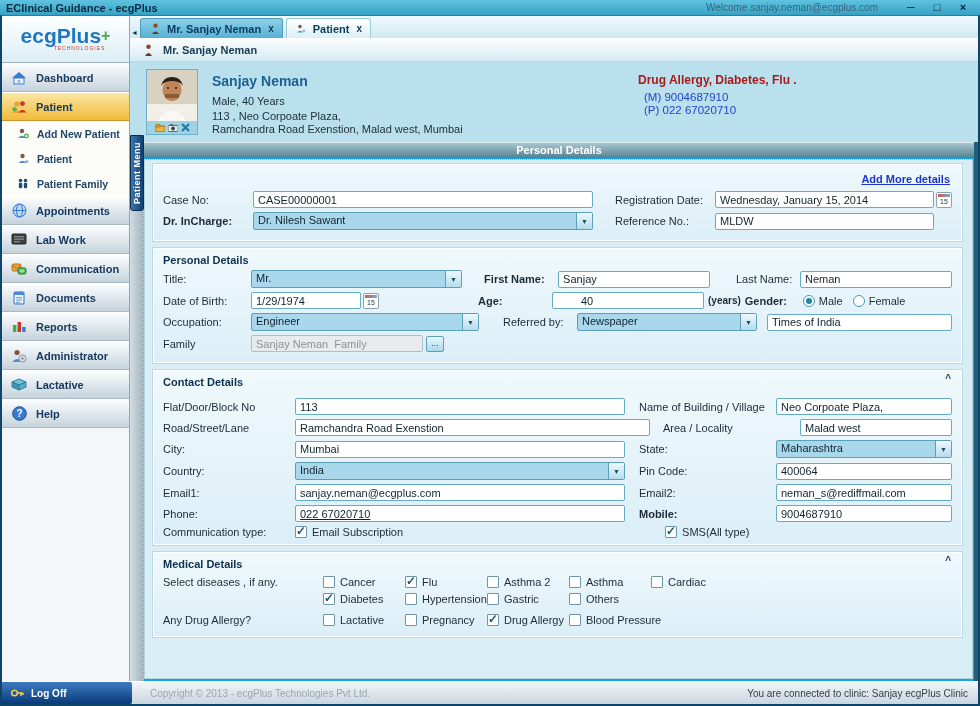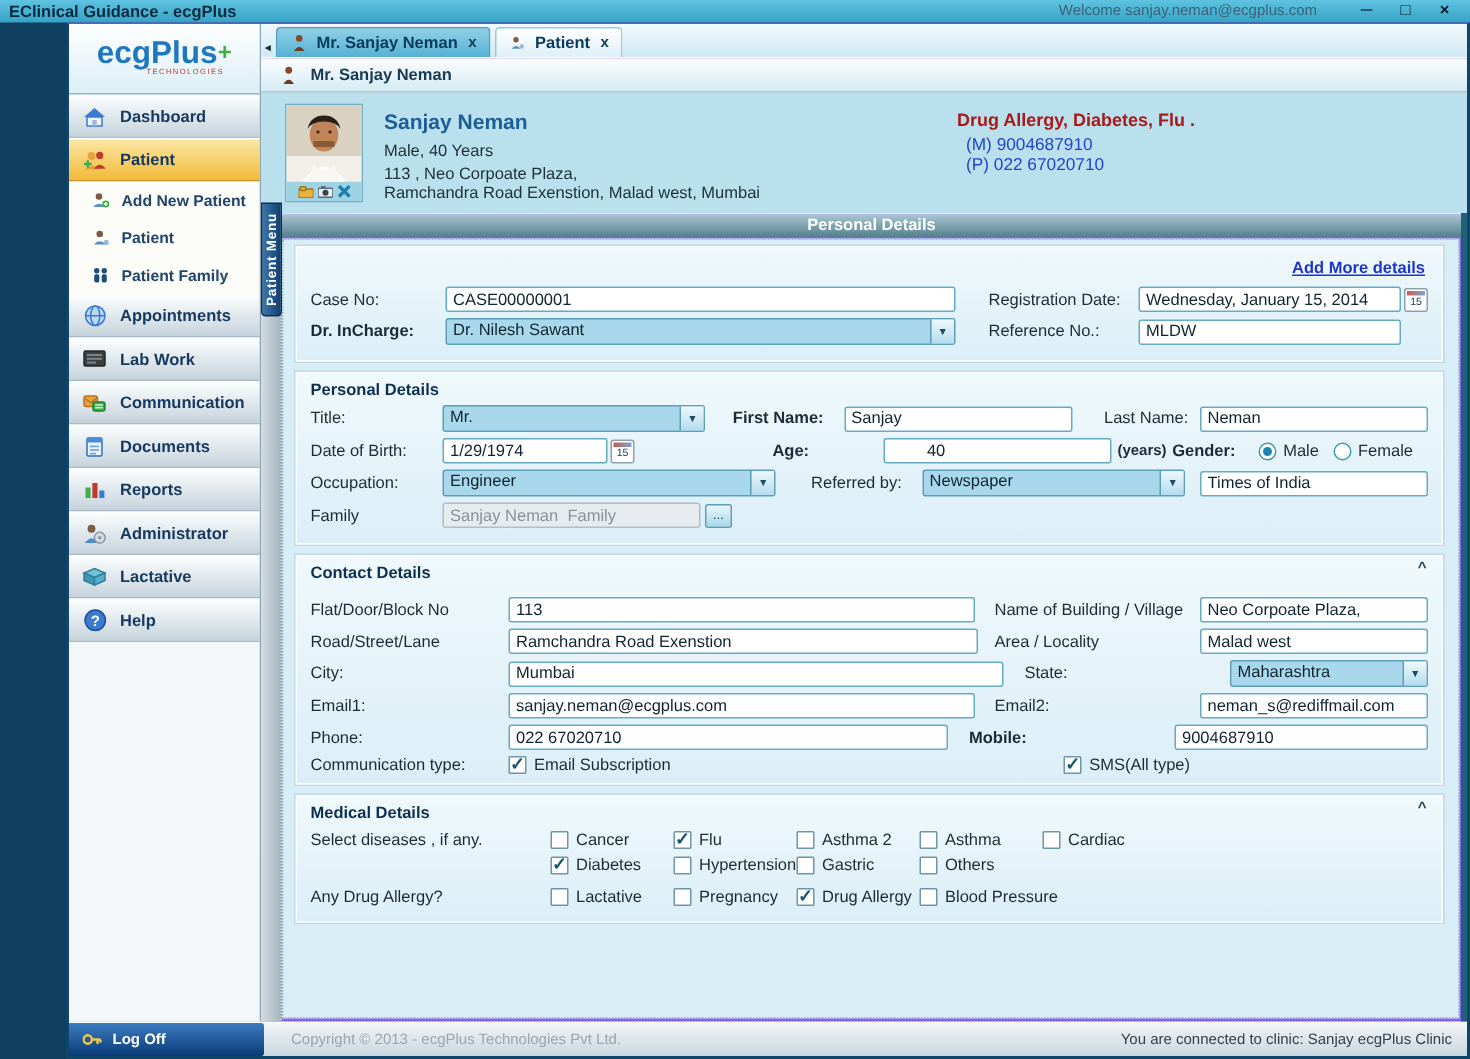--- a/index.html
+++ b/index.html
@@ -10,22 +10,22 @@
   .titlebar { position:absolute; left:0; top:0; width:100%; height:15px;
     background:linear-gradient(#5fc2e0,#35a3c6); display:flex; align-items:center; padding:0 6px; }
   .titlebar .ttl { font-size:11px; font-weight:bold; color:#09293f; }
   .titlebar .spacer { flex:1; }
   .titlebar .welcome { font-size:10px; color:#3b6478; margin-right:18px; }
   .winbtn { width:22px; height:13px; text-align:center; font-size:11px; font-weight:bold; color:#081c2a;
     line-height:12px; cursor:default; margin-left:4px; }
 
   
   .frame { position:absolute; left:0; top:15px; right:0; bottom:0;
-    border:2px solid #10456a; border-top:1px solid #2c7ba0; background:#8b5cf6;
-    display:flex; flex-direction:column;margin-left:44px; }
+    border:2px solid #10456a; border-top:1px solid #2c7ba0; background:#0ea5e9;
+    display:flex; flex-direction:column; }
   .main { flex:1; display:flex; min-height:0; }
 
   
   .sidebar { width:128px; background:#eef3f6; border-right:1px solid #8fa6b4; display:flex; flex-direction:column; }
   .logo-box { height:47px; background:linear-gradient(#feffff,#dceef6); border-bottom:1px solid #9db4c0;
     display:flex; flex-direction:column; align-items:center; justify-content:center; position:relative; }
   .logo-text { font-size:21px; font-weight:bold; color:#1f77c0; letter-spacing:0; line-height:18px; }
   .logo-text .plus { color:#3fae49; font-size:16px; vertical-align:top; }
   .logo-sub { font-size:5px; color:#c0392b; letter-spacing:1px; margin-left:28px; }
   .mi { height:29px; display:flex; align-items:center; gap:8px; padding-left:8px; cursor:pointer;
@@ -502,29 +502,39 @@
                   <span class="lbl" style="width:132px">City:</span>
                   <input class="inp" style="width: 330px;" value="Mumbai">
                   <span style="width:14px"></span>
                   <span class="lbl" style="width:137px">State:</span>
                   <div class="combo" style="flex:1">
                     <span class="val">Maharashtra</span>
                     <span class="arrowbox">▼</span>
                   </div>
                 </div>
                 <div class="frow">
+                  <span class="lbl" style="width:132px">Country:</span>
+                  <div class="combo" style="width:330px">
+                    <span class="val">India</span>
+                    <span class="arrowbox">▼</span>
+                  </div>
+                  <span style="width:14px"></span>
+                  <span class="lbl" style="width:137px">Pin Code:</span>
+                  <input class="inp" style="flex: 1 1 0%;" value="400064">
+                </div>
+                <div class="frow">
                   <span class="lbl" style="width:132px">Email1:</span>
                   <input class="inp" style="width: 330px;" value="sanjay.neman@ecgplus.com">
                   <span style="width:14px"></span>
                   <span class="lbl" style="width:137px">Email2:</span>
                   <input class="inp" style="flex: 1 1 0%;" value="neman_s@rediffmail.com">
                 </div>
                 <div class="frow">
                   <span class="lbl" style="width:132px">Phone:</span>
-                  <input class="inp" style="width: 293px;" value="022 67020710">
+                  <input class="inp" style="width: 330px; text-decoration: underline;" value="022 67020710">
                   <span style="width:14px"></span>
                   <span class="lbl b" style="width:137px">Mobile:</span>
                   <input class="inp" style="flex: 1 1 0%;" value="9004687910">
                 </div>
                 <div class="frow" style="margin-bottom:0">
                   <span class="lbl" style="width:132px">Communication type:</span>
                   <span class="cb checked"></span>
                   <span class="cblbl">Email Subscription</span>
                   <span style="width:262px"></span>
                   <span class="cb checked"></span>

